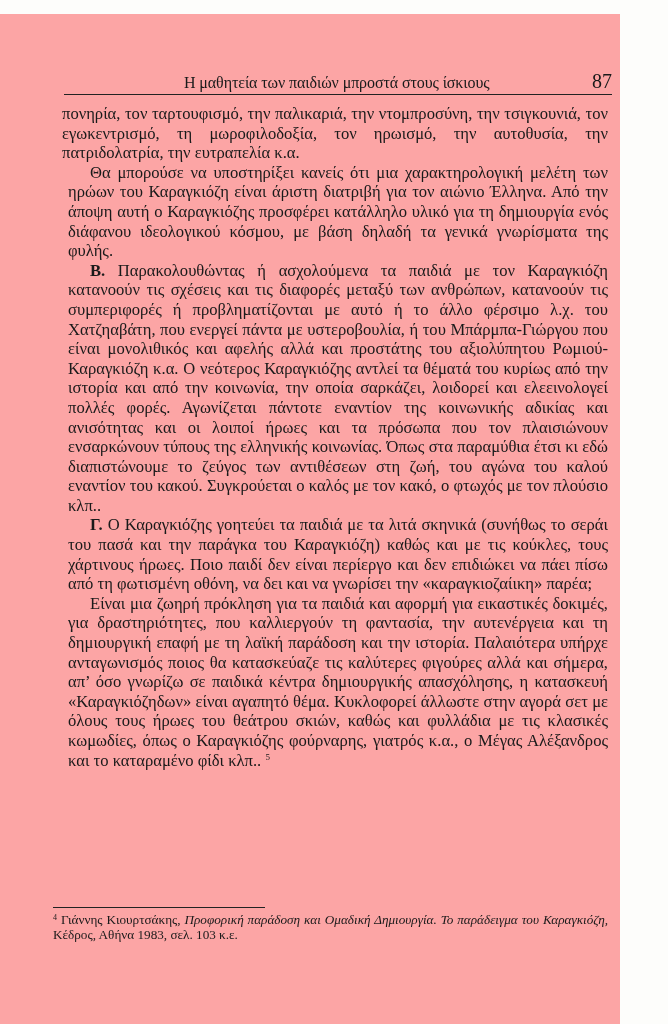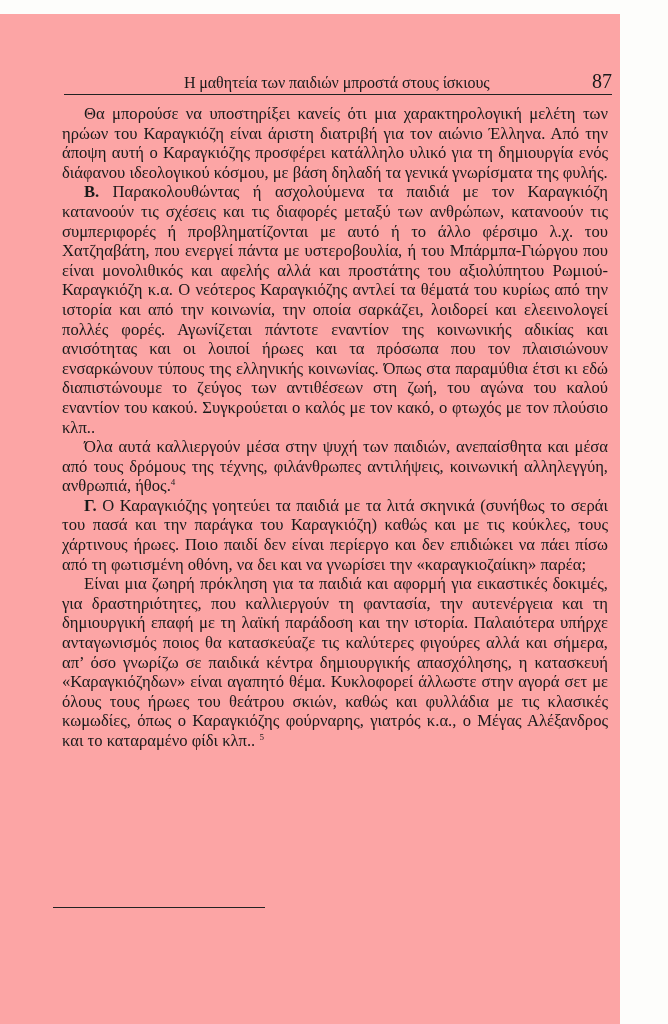--- a/index.html
+++ b/index.html
@@ -52,20 +52,21 @@
     line-height: 19.6px;
     text-align: justify;
     hyphens: none;
   }
   .body-text p {
     margin: 0;
     text-indent: 0;
   }
   .body-text p.indent {
     text-indent: 22px;
+    margin-left: 6px;
   }
   .section-letter {
     font-weight: bold;
   }
   sup {
     font-size: 9px;
     vertical-align: top;
     position: relative;
     top: -3px;
   }
@@ -101,38 +102,44 @@
 <body>
 
 <div class="page">
 
   <div class="running-header">
     <span class="running-title">Η μαθητεία των παιδιών μπροστά στους ίσκιους</span>
     <span class="page-number">87</span>
   </div>
 
   <div class="body-text">
+    <p>
+      <span>πονηρία, τον ταρτουφισμό, την παλικαριά, την ντομπροσύνη, την τσιγκουνιά, τον εγωκεντρισμό, τη μωροφιλοδοξία, τον ηρωισμό, την αυτοθυσία, την πατριδολατρία, την ευτραπελία κ.α.</span>
+    </p>
     <p class="indent">
       <span>Θα μπορούσε να υποστηρίξει κανείς ότι μια χαρακτηρολογική μελέτη των ηρώων του Καραγκιόζη είναι άριστη διατριβή για τον αιώνιο Έλληνα. Από την άποψη αυτή ο Καραγκιόζης προσφέρει κατάλληλο υλικό για τη δημιουργία ενός διάφανου ιδεολογικού κόσμου, με βάση δηλαδή τα γενικά γνωρίσματα της φυλής.</span>
     </p>
     <p class="indent">
       <span class="section-letter">Β.</span>
       <span>Παρακολουθώντας ή ασχολούμενα τα παιδιά με τον Καραγκιόζη κατανοούν τις σχέσεις και τις διαφορές μεταξύ των ανθρώπων, κατανοούν τις συμπεριφορές ή προβληματίζονται με αυτό ή το άλλο φέρσιμο λ.χ. του Χατζηαβάτη, που ενεργεί πάντα με υστεροβουλία, ή του Μπάρμπα-Γιώργου που είναι μονολιθικός και αφελής αλλά και προστάτης του αξιολύπητου Ρωμιού-Καραγκιόζη κ.α. Ο νεότερος Καραγκιόζης αντλεί τα θέματά του κυρίως από την ιστορία και από την κοινωνία, την οποία σαρκάζει, λοιδορεί και ελεεινολογεί πολλές φορές. Αγωνίζεται πάντοτε εναντίον της κοινωνικής αδικίας και ανισότητας και οι λοιποί ήρωες και τα πρόσωπα που τον πλαισιώνουν ενσαρκώνουν τύπους της ελληνικής κοινωνίας. Όπως στα παραμύθια έτσι κι εδώ διαπιστώνουμε το ζεύγος των αντιθέσεων στη ζωή, του αγώνα του καλού εναντίον του κακού. Συγκρούεται ο καλός με τον κακό, ο φτωχός με τον πλούσιο κλπ..</span>
-    </p>
-    <p class="indent">
-      <span>Όλα αυτά καλλιεργούν μέσα στην ψυχή των παιδιών, ανεπαίσθητα και μέσα από τους δρόμους της τέχνης, φιλάνθρωπες αντιλήψεις, κοινωνική αλληλεγγύη, ανθρωπιά, ήθος.</span><sup>4</sup>
     </p>
     <p class="indent">
       <span class="section-letter">Γ.</span>
       <span>Ο Καραγκιόζης γοητεύει τα παιδιά με τα λιτά σκηνικά (συνήθως το σεράι του πασά και την παράγκα του Καραγκιόζη) καθώς και με τις κούκλες, τους χάρτινους ήρωες. Ποιο παιδί δεν είναι περίεργο και δεν επιδιώκει να πάει πίσω από τη φωτισμένη οθόνη, να δει και να γνωρίσει την «καραγκιοζαίικη» παρέα;</span>
     </p>
     <p class="indent">
       <span>Είναι μια ζωηρή πρόκληση για τα παιδιά και αφορμή για εικαστικές δοκιμές, για δραστηριότητες, που καλλιεργούν τη φαντασία, την αυτενέργεια και τη δημιουργική επαφή με τη λαϊκή παράδοση και την ιστορία. Παλαιότερα υπήρχε ανταγωνισμός ποιος θα κατασκεύαζε τις καλύτερες φιγούρες αλλά και σήμερα, απ’ όσο γνωρίζω σε παιδικά κέντρα δημιουργικής απασχόλησης, η κατασκευή «Καραγκιόζηδων» είναι αγαπητό θέμα. Κυκλοφορεί άλλωστε στην αγορά σετ με όλους τους ήρωες του θεάτρου σκιών, καθώς και φυλλάδια με τις κλασικές κωμωδίες, όπως ο Καραγκιόζης φούρναρης, γιατρός κ.α., ο Μέγας Αλέξανδρος και το καταραμένο φίδι κλπ..</span>
       <sup>5</sup>
     </p>
   </div>
 
   <div class="footnote-rule"></div>
 
   <div class="footnotes">
+    <p>
+      <sup>4</sup>
+      <span>Γιάννης Κιουρτσάκης,</span>
+      <em>Προφορική παράδοση και Ομαδική Δημιουργία. Το παράδειγμα του Καραγκιόζη,</em>
+      <span>Κέδρος, Αθήνα 1983, σελ. 103 κ.ε.</span>
+    </p>
   </div>
 
 </div>
 
 </body></html>

